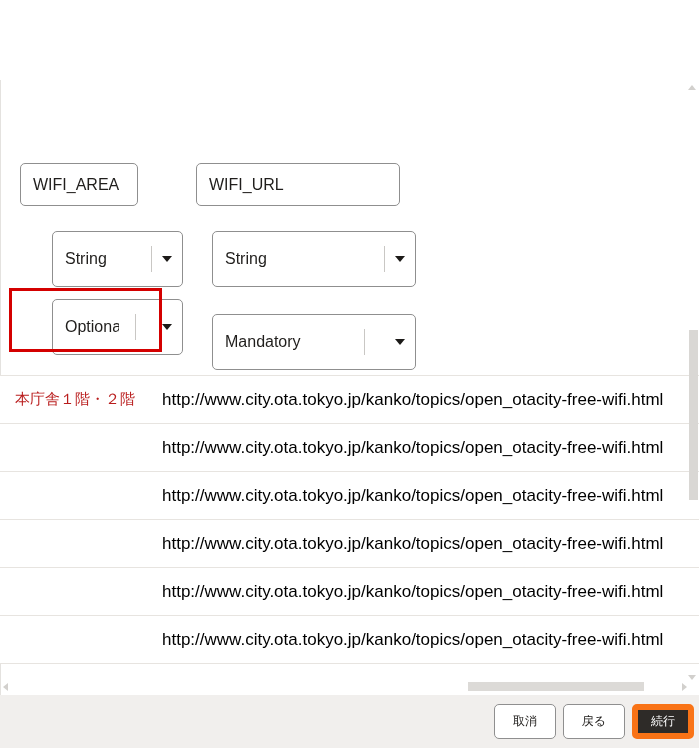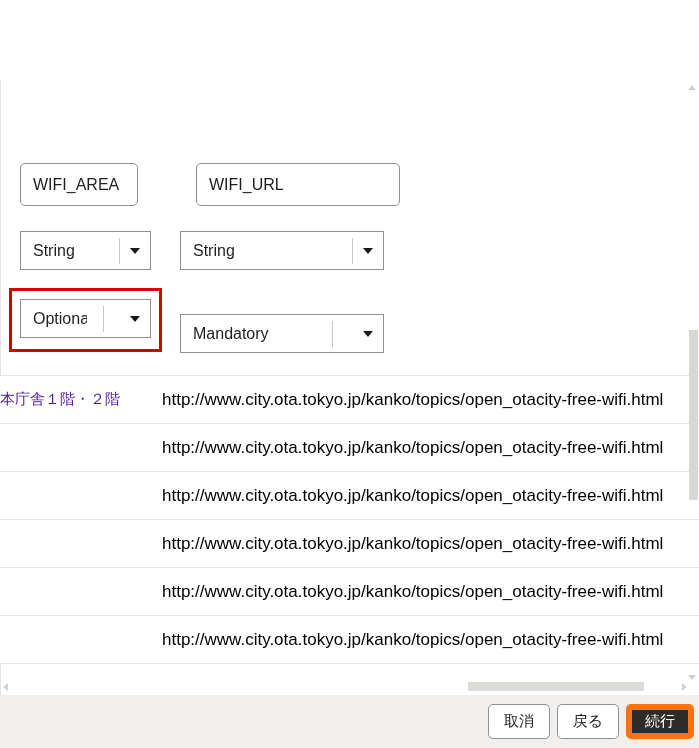--- a/index.html
+++ b/index.html
@@ -21,22 +21,22 @@
   .hdr-sub { font-size:13.5px; color:#8f8c88; margin-top:3px; }
   .content-edge { position:absolute; left:0; top:80px; height:615px; width:1px; background:#e4e2df; }
 
   
   .text-input {
     position:absolute; height:43px; border:1px solid #8f8f8f; border-radius:5px;
     background:#fff; font-family:"Liberation Sans", sans-serif;
     font-size:16px; color:#201e1c; padding:0 12px; outline:none;
   }
   .dropdown {
-    position:absolute; height:39px; border:1px solid #8f8f8f; border-radius:0;
-    background:#fff; display:flex; align-items:center; cursor:pointer;
+    position:absolute; height:56px; border:1px solid #8f8f8f; border-radius:5px;
+    background:#fff; display:flex; align-items:center; cursor:pointer;margin-left:32px;
   }
   .dd-label { flex:1; padding-left:12px; font-size:16px; color:#201e1c; white-space:nowrap; overflow:hidden; }
   .dd-divider { width:1px; height:26px; background:#c9c7c4; flex-shrink:0; }
   .dd-caret-box { width:30px; display:flex; align-items:center; justify-content:center; flex-shrink:0; }
   .caret-down { width:0; height:0; border-left:5.5px solid transparent; border-right:5.5px solid transparent; border-top:6.5px solid #1c1a18; }
 
   #input-area { left:20px; top:163px; width:118px; }
   #input-url  { left:196px; top:163px; width:204px; }
   #dd-type-1  { left:20px;  top:231px; width:131px; }
   #dd-type-2  { left:180px; top:231px; width:204px; }
@@ -47,39 +47,39 @@
     position:absolute; left:9px; top:288px; width:153px; height:64px;
     border:3px solid #d40000; pointer-events:none;
   }
 
   
   .tbl { position:absolute; left:0; top:375px; width:699px; border-bottom:1px solid #e7e4e0; }
   .trow {
     height:48px; border-top:1px solid #e7e4e0; display:flex; align-items:center;
     white-space:nowrap; overflow:hidden; background:#fff;
   }
-  .cell-area { width:157px; font-size:15px; color:#4c1d95; flex-shrink:0; }
+  .cell-area { width:157px; padding-left:15px; font-size:15px; color:#b91c1c; flex-shrink:0; }
   .cell-url  { padding-left:5px; font-size:17px; color:#000000; }
 
   
   .v-thumb { position:absolute; right:1px; top:330px; width:9px; height:170px; background:#d9d7d4; cursor:pointer; }
   .h-thumb { position:absolute; left:468px; top:682px; width:176px; height:9px; background:#dcdad7; cursor:pointer; }
   .arr { position:absolute; width:0; height:0; cursor:pointer; }
   .arr-up    { right:3px; top:85px;  border-left:4.5px solid transparent; border-right:4.5px solid transparent; border-bottom:5px solid #d2d0cd; }
   .arr-down  { right:3px; top:675px; border-left:4.5px solid transparent; border-right:4.5px solid transparent; border-top:5px solid #d2d0cd; }
   .arr-left  { left:3px;  top:683px; border-top:4.5px solid transparent; border-bottom:4.5px solid transparent; border-right:5px solid #d2d0cd; }
   .arr-right { left:682px; top:683px; border-top:4.5px solid transparent; border-bottom:4.5px solid transparent; border-left:5px solid #d2d0cd; }
 
   
   .ftr {
     position:absolute; left:0; right:0; bottom:0; height:53px; background:#f1efed;
     display:flex; align-items:center; justify-content:flex-end; gap:7px; padding-right:5px;
   }
   .btn {
-    height:35px; min-width:62px; padding:0 13px; border-radius:5px; font-size:15px;
+    height:35px; min-width:62px; padding:0 13px; border-radius:5px; font-size:12px;
     font-family:Liberation Sans, sans-serif; display:flex; align-items:center;
     justify-content:center; cursor:pointer;
   }
   .btn-secondary { background:#fff; border:1px solid #8f8f8f; color:#1c1a18; }
   .btn-primary   { background:#2e2b28; border:6px solid #f97316; color:#ffffff; }
 </style>
 </head>
 <body>
 
 <div class="app">

